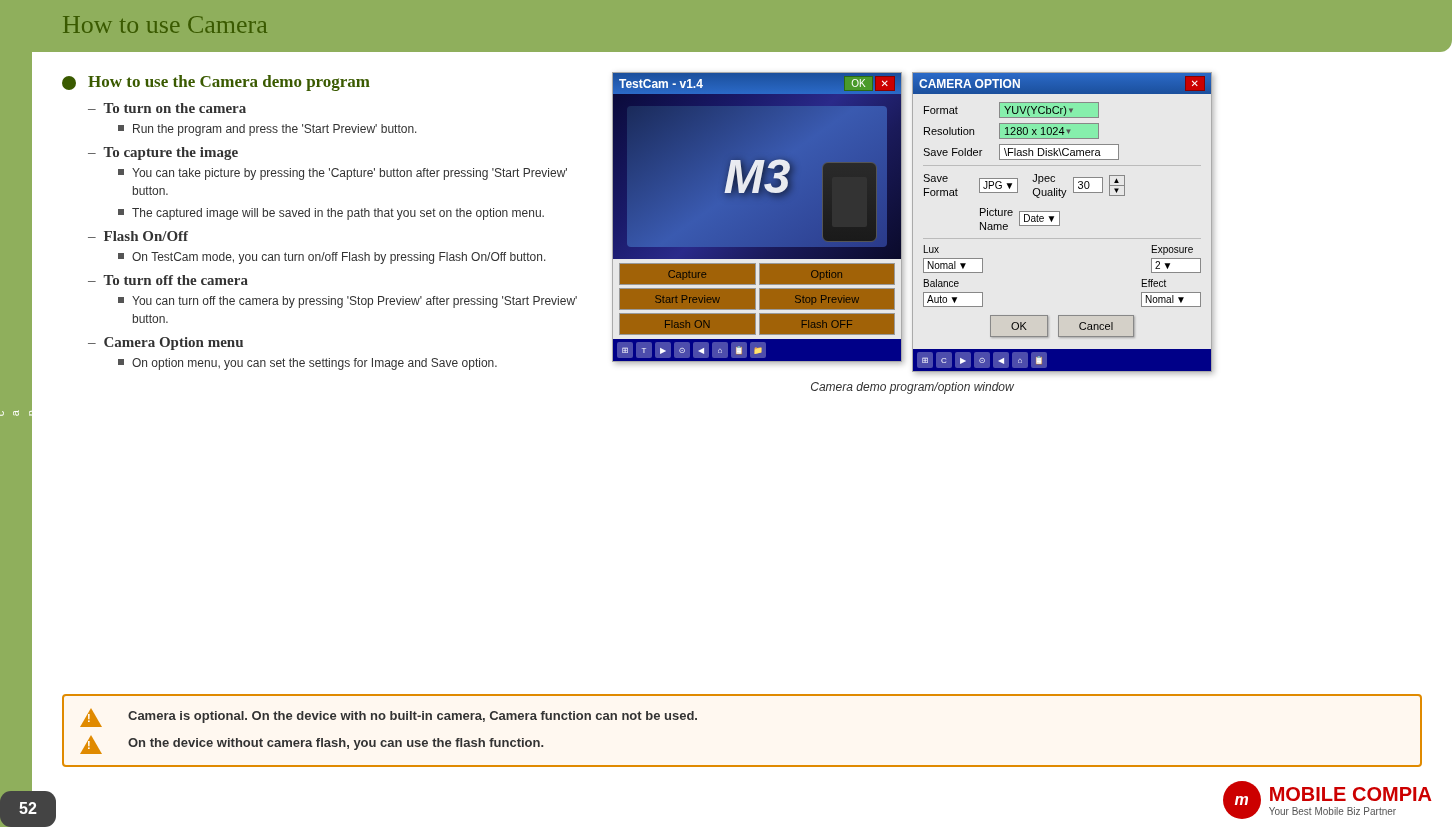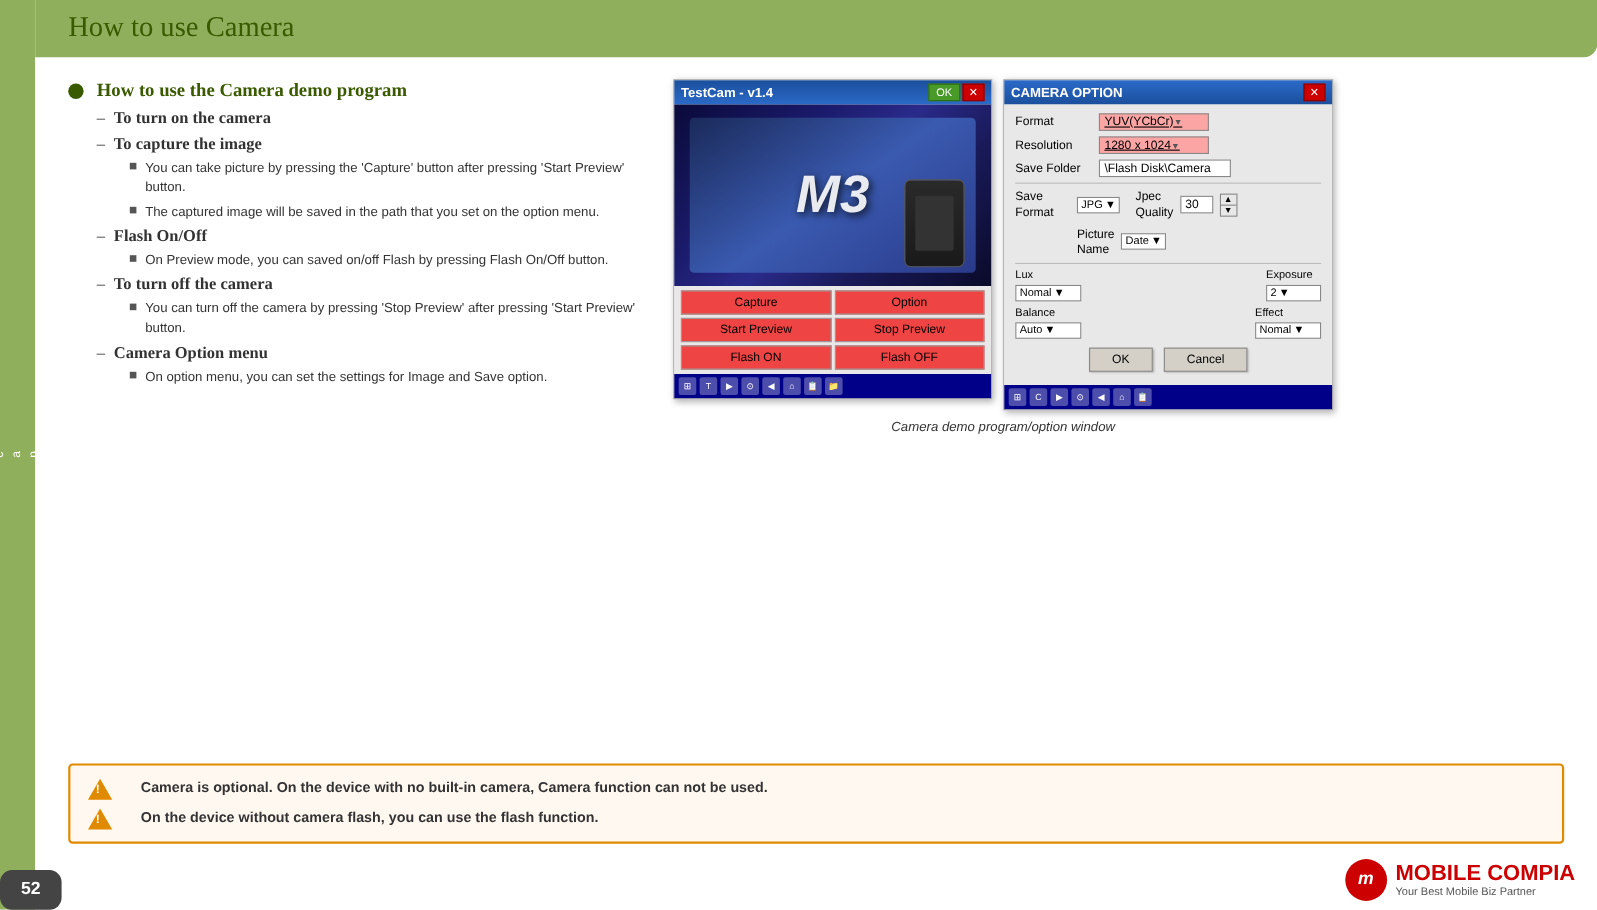--- a/index.html
+++ b/index.html
@@ -271,21 +271,21 @@
 
     .camera-controls {
       background: #e8e8e8;
       padding: 4px 6px;
       display: grid;
       grid-template-columns: 1fr 1fr;
       gap: 3px;
     }
 
     .cam-btn {
-      background: #ef4444;
+      background: #a16207;
       border: 1px solid #999;
       padding: 4px;
       font-size: 11px;
       text-align: center;
       cursor: pointer;
       color: #000;
     }
 
     .cam-taskbar {
       background: #008;
@@ -343,27 +343,26 @@
 
     .option-label {
       width: 70px;
       font-size: 11px;
       color: #000;
       flex-shrink: 0;
     }
 
     .option-select {
       border: 1px solid #888;
-      background: #fca5a5;
+      background: #86efac;
       padding: 1px 4px;
       font-size: 11px;
       min-width: 100px;
       display: flex;
       align-items: center;
-      text-decoration: underline;
     }
 
     .option-select-arrow {
       font-size: 8px;
       color: #555;
     }
 
     .option-input {
       border: 1px solid #888;
       background: #fff;
@@ -586,20 +585,26 @@
         <div class="bullet-dot"></div>
         <div class="main-bullet-text">How to use the Camera demo program</div>
       </div>
 
       <div class="sub-items">
 
         <div class="sub-item">
           <div class="sub-heading">
             <span>To turn on the camera</span>
           </div>
+          <div class="bullet-items">
+            <div class="bullet-item">
+              <div class="bullet-square"></div>
+              <div class="bullet-item-text">Run the program and press the 'Start Preview' button.</div>
+            </div>
+          </div>
         </div>
 
         <div class="sub-item">
           <div class="sub-heading">
             <span>To capture the image</span>
           </div>
           <div class="bullet-items">
             <div class="bullet-item">
               <div class="bullet-square"></div>
               <div class="bullet-item-text">You can take picture by pressing the 'Capture' button after pressing 'Start Preview' button.</div>
@@ -611,21 +616,21 @@
           </div>
         </div>
 
         <div class="sub-item">
           <div class="sub-heading">
             <span>Flash On/Off</span>
           </div>
           <div class="bullet-items">
             <div class="bullet-item">
               <div class="bullet-square"></div>
-              <div class="bullet-item-text">On Preview mode, you can saved on/off Flash by pressing Flash On/Off button.</div>
+              <div class="bullet-item-text">On TestCam mode, you can turn on/off Flash by pressing Flash On/Off button.</div>
             </div>
           </div>
         </div>
 
         <div class="sub-item">
           <div class="sub-heading">
             <span>To turn off the camera</span>
           </div>
           <div class="bullet-items">
             <div class="bullet-item">

